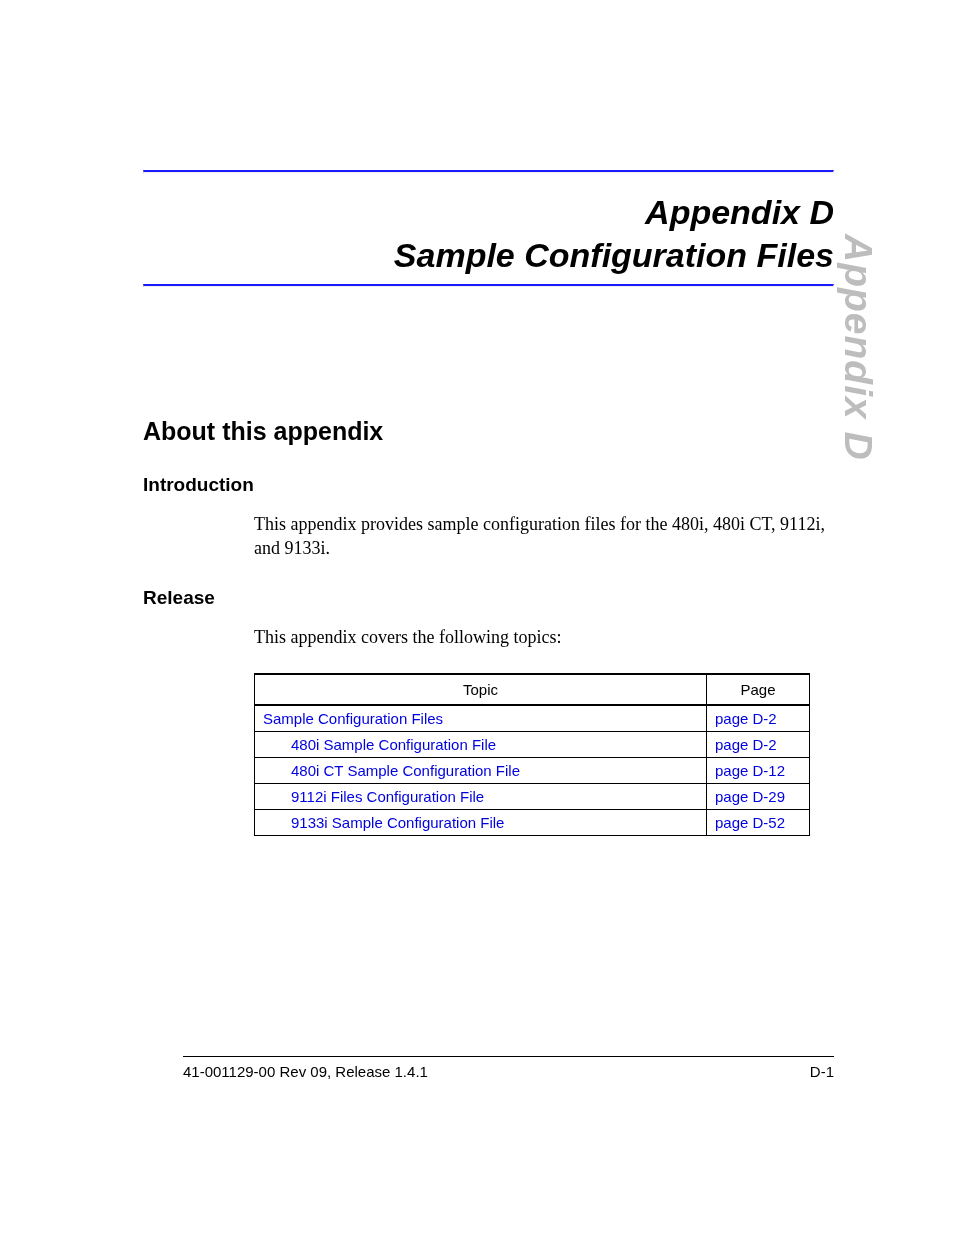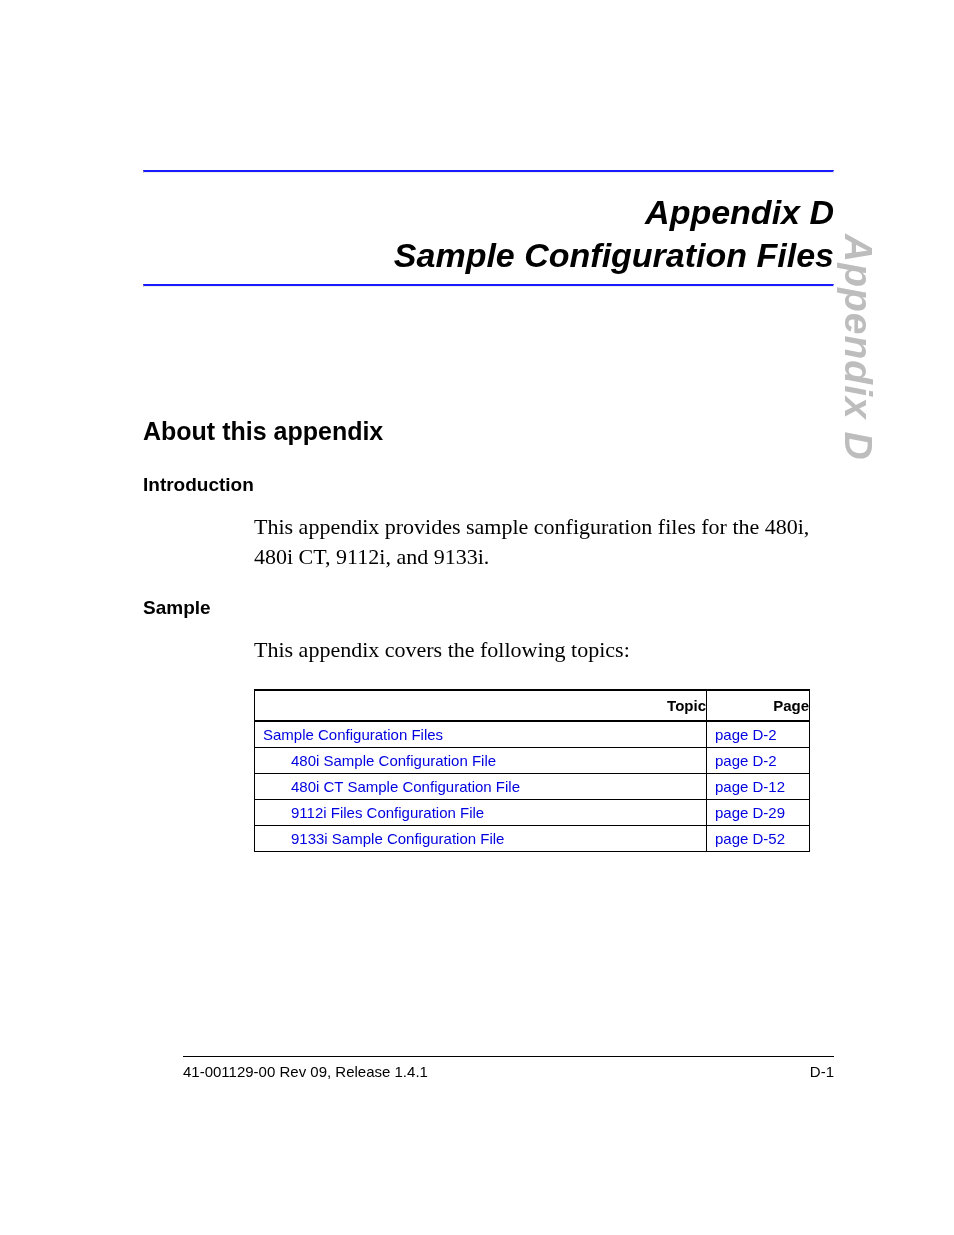--- a/index.html
+++ b/index.html
@@ -56,35 +56,35 @@
     font-size: 25px;
     margin: 130px 0 28px 0;
   }
   h3.subsection {
     font-family: Arial, Helvetica, sans-serif;
     font-weight: bold;
     font-size: 19px;
     margin: 26px 0 16px 0;
   }
   .body-text {
-    font-size: 22px;
+    font-size: 18px;
     margin: 0 0 0 111px;
     line-height: 1.35;
   }
   .topics-table {
     margin-left: 111px;
     margin-top: 24px;
     width: 556px;
     border-collapse: collapse;
     font-family: Arial, Helvetica, sans-serif;
     font-size: 15px;
   }
   .topics-table th {
-    text-align: right;
-    font-weight: bold;
+    text-align: center;
+    font-weight: normal;
     border-top: 2px solid #000;
     border-bottom: 2px solid #000;
     border-left: 1px solid #000;
     border-right: 1px solid #000;
     padding: 6px 0;
   }
   .topics-table td {
     border-left: 1px solid #000;
     border-right: 1px solid #000;
     border-bottom: 1px solid #000;
@@ -123,21 +123,21 @@
   </div>
   <hr class="rule-mid">
 
   <div class="side-tab">Appendix D</div>
 
   <h2 class="section">About this appendix</h2>
 
   <h3 class="subsection">Introduction</h3>
   <p class="body-text">This appendix provides sample configuration files for the 480i, 480i CT, 9112i, and 9133i.</p>
 
-  <h3 class="subsection">Sample</h3>
+  <h3 class="subsection">Release</h3>
   <p class="body-text">This appendix covers the following topics:</p>
 
   <table class="topics-table">
     <thead>
       <tr>
         <th>Topic</th>
         <th class="page-col">Page</th>
       </tr>
     </thead>
     <tbody>

